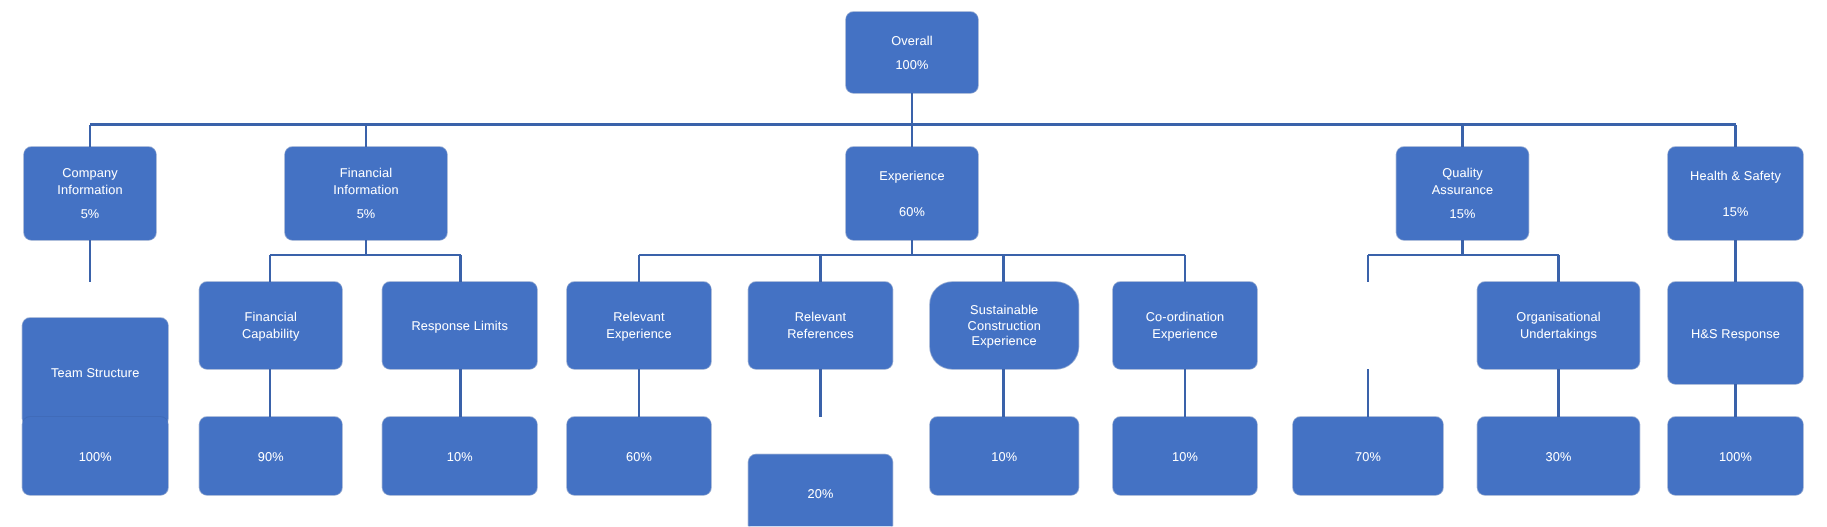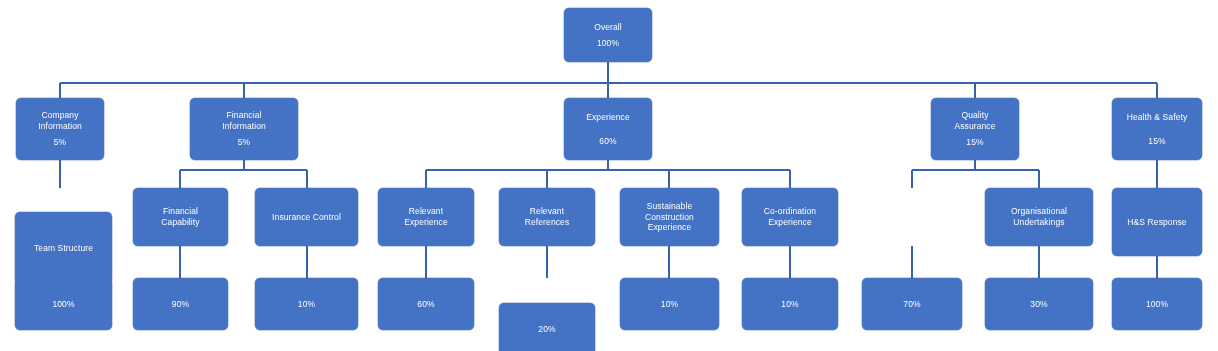--- a/index.html
+++ b/index.html
@@ -150,34 +150,34 @@
     <div class="node lvl2" style="left:15px; top:188px; width:97px; height:72px;margin-top:24px;">
       <span class="label">Team Structure</span>
     </div>
 
     <div class="node lvl2" style="left:133px; top:188px; width:95px; height:58px;">
       <span class="label">Financial
 Capability</span>
     </div>
 
     <div class="node lvl2" style="left:255px; top:188px; width:103px; height:58px;">
-      <span class="label">Insurance Control</span>
+      <span class="label">Response Limits</span>
     </div>
 
     <div class="node lvl2" style="left:378px; top:188px; width:96px; height:58px;">
       <span class="label">Relevant
 Experience</span>
     </div>
 
     <div class="node lvl2" style="left:499px; top:188px; width:96px; height:58px;">
       <span class="label">Relevant
 References</span>
     </div>
 
-    <div class="node lvl2" style="left:620px; top:188px; width:99px; height:58px;">
+    <div class="node lvl2" style="left:620px; top:188px; width:99px; height:58px;border-radius:15px;">
       <span class="label">Sustainable
 Construction
 Experience</span>
     </div>
 
     <div class="node lvl2" style="left:742px; top:188px; width:96px; height:58px;">
       <span class="label">Co-ordination
 Experience</span>
     </div>
 

